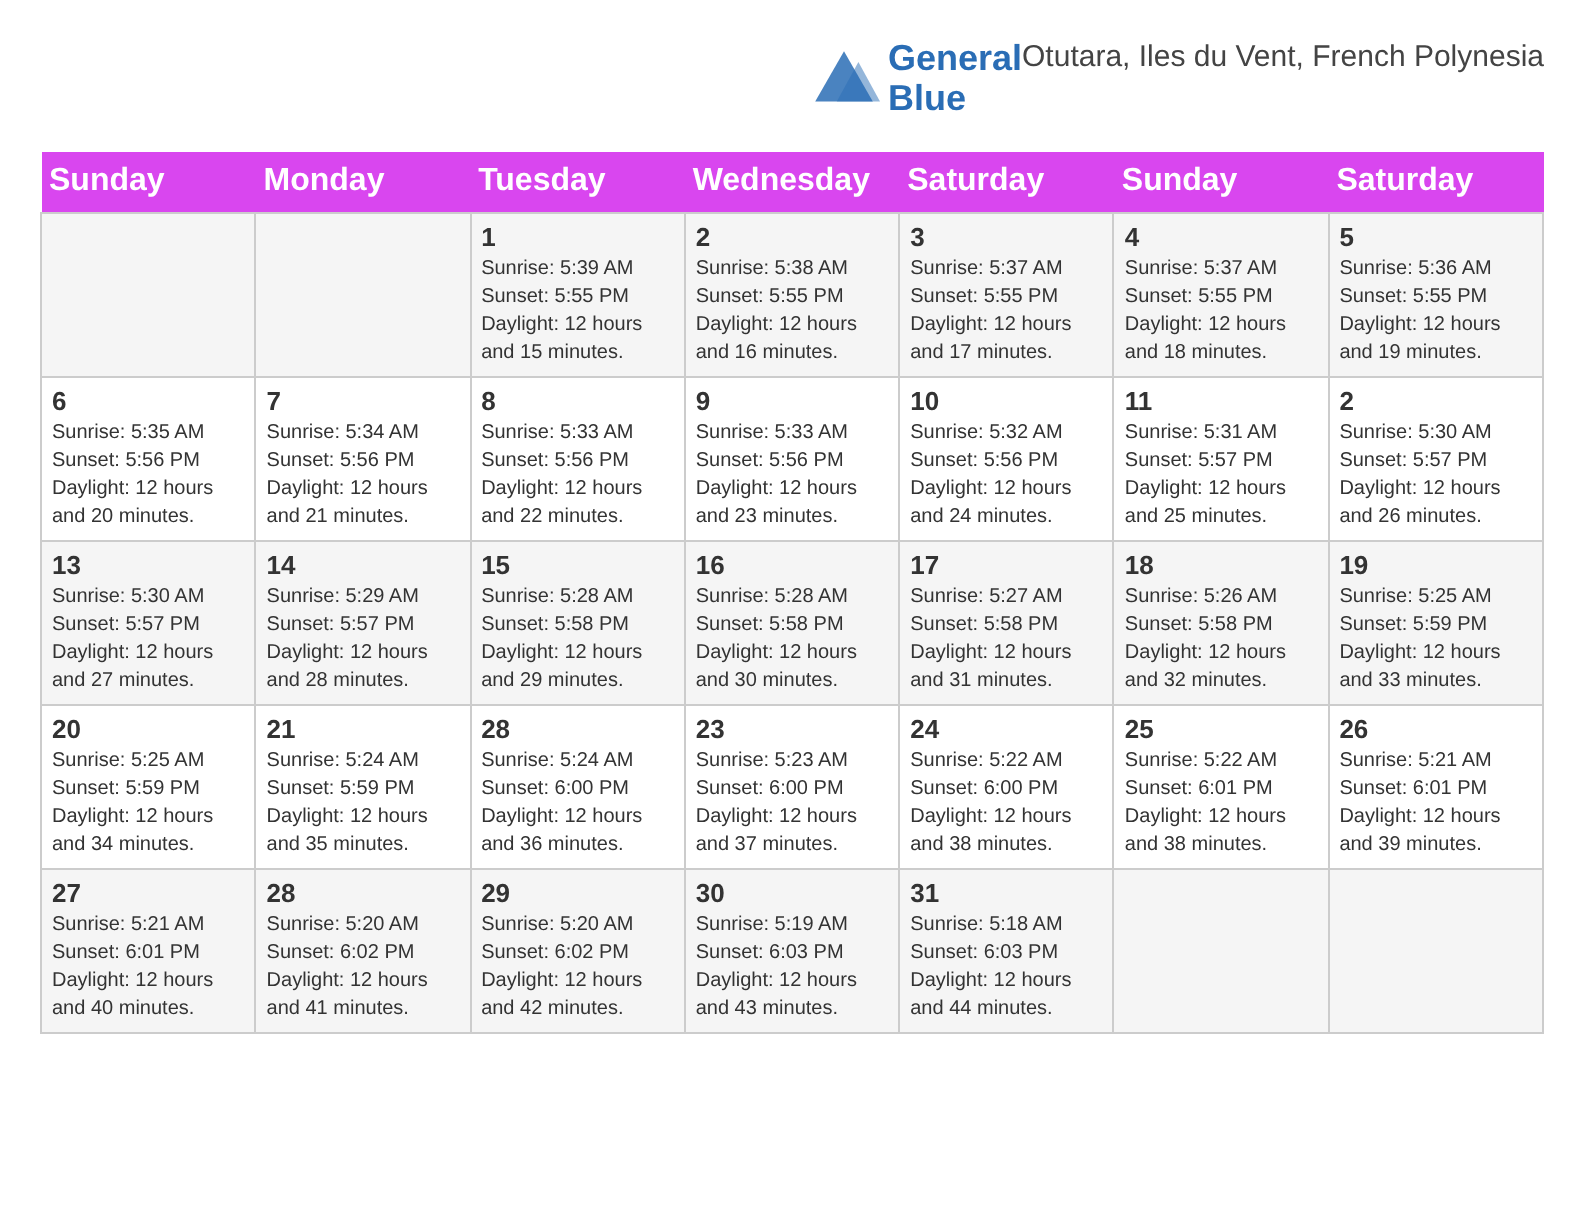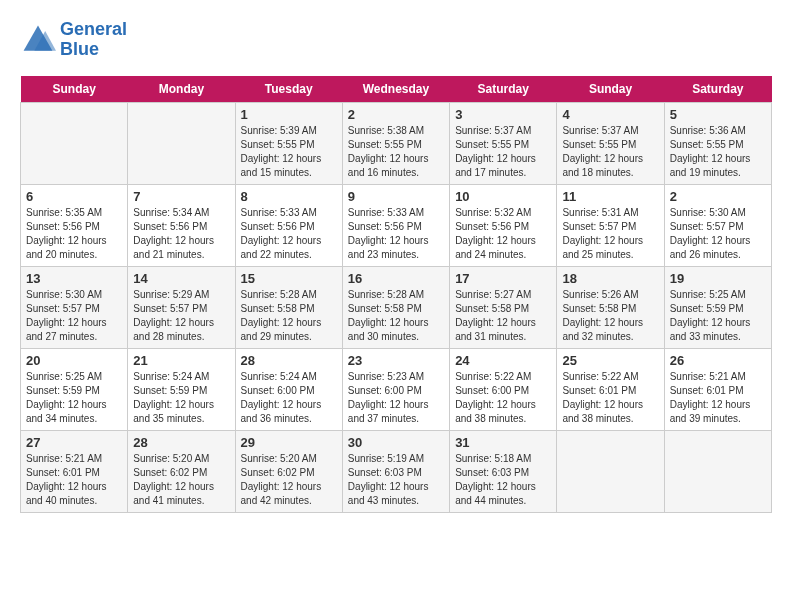--- a/index.html
+++ b/index.html
@@ -5,21 +5,21 @@
     * { box-sizing: border-box; margin: 0; padding: 0; }
     body {
       font-family: Arial, sans-serif;
       background: #fff;
       width: 792px;
       min-height: 612px;
       padding: 20px;
     }
     .header {
       display: flex;
-      justify-content: flex-start;
+      justify-content: flex-end;
       align-items: flex-start;
       margin-bottom: 16px;
     }
     .logo {
       display: flex;
       align-items: center;
     }
     .logo-text {
       font-size: 18px;
       font-weight: bold;
@@ -45,25 +45,25 @@
     .subtitle {
       font-size: 15px;
       color: #444;
     }
     table {
       width: 100%;
       border-collapse: collapse;
       font-size: 11px;
     }
     thead th {
-      background-color: #be185d;
+      background-color: #d946ef;
       color: #fff;
       padding: 6px 4px;
-      text-align: center;
-      font-size: 12px;
+      text-align: left;
+      font-size: 16px;
       font-weight: bold;
     }
     tbody td {
       border: 1px solid #ccc;
       vertical-align: top;
       padding: 4px 5px;
       width: 107px;
       min-height: 80px;
       color: #333;
     }
@@ -93,20 +93,21 @@
     <svg class="logo-icon" viewBox="0 0 40 40">
       <polygon points="20,4 36,32 4,32" fill="#2a6db5" opacity="0.85"></polygon>
       <polygon points="28,10 40,32 16,32" fill="#2a6db5" opacity="0.5"></polygon>
     </svg>
     <div class="logo-text">
       <div><span>General</span></div>
       <div><span>Blue</span></div>
     </div>
   </div>
   <div class="title-section">
+    <div class="subtitle">Otutara, Iles du Vent, French Polynesia</div>
   </div>
 </div>
 
 <table>
   <thead>
     <tr>
     <th>Sunday</th>
         <th>Monday</th>
         <th>Tuesday</th>
         <th>Wednesday</th>

